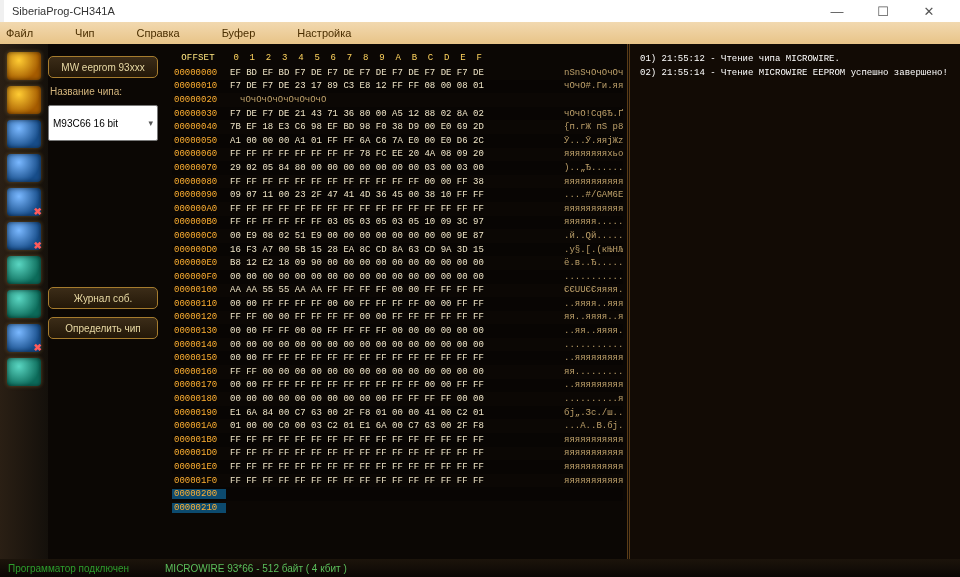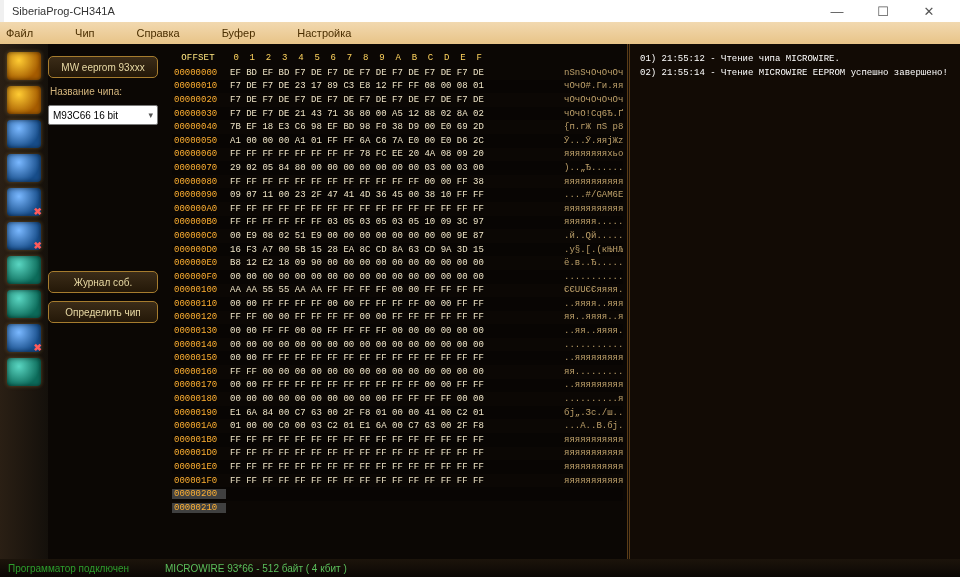--- a/index.html
+++ b/index.html
@@ -10,32 +10,32 @@
   .menu span{margin-right:42px;cursor:pointer}
   .app{position:absolute;left:0;right:0;top:44px;bottom:18px;background:#0b0704;display:flex}
   .sbar{width:48px;background:linear-gradient(90deg,#2a1f14,#14100b);display:flex;flex-direction:column;align-items:center;padding-top:8px;gap:6px}
   .ic{width:34px;height:28px;border-radius:4px;background:radial-gradient(circle at 35% 30%,#ffcc33,#a55b00 70%);box-shadow:inset 0 0 4px rgba(0,0,0,.5),0 0 4px rgba(255,200,100,.3);position:relative;cursor:pointer}
   .ic.blue{background:radial-gradient(circle at 35% 30%,#7ab8ff,#174d8a 70%)}
   .ic.teal{background:radial-gradient(circle at 35% 30%,#5ad6c2,#0c6b5a 70%)}
   .ic .x{position:absolute;right:-1px;bottom:-1px;font-size:10px;color:#ff5b5b;font-weight:bold}
   .ctrl{width:110px;padding:12px 8px 0 0;display:flex;flex-direction:column;gap:8px}
   .btn{height:20px;border:1px solid #a67c2e;background:linear-gradient(#3b2c18,#241808);color:#e8d9a4;border-radius:5px;font-size:10px;display:flex;align-items:center;justify-content:center;text-align:left;cursor:pointer;line-height:1.1}
   .lbl{color:#d2b47c;font-size:10px;padding-left:2px}
-  .sel{height:18px;background:#fff;border:1px solid #7a7a7a;display:flex;align-items:center;padding:0 4px;font-size:10px;justify-content:space-between;border-radius:2px;cursor:pointer}
+  .sel{height:18px;background:#fff;border:1px solid #7a7a7a;display:flex;align-items:center;padding:8px 4px;font-size:10px;justify-content:space-between;border-radius:2px;cursor:pointer}
   .sel .ar{color:#555;font-size:9px}
   .gap{flex:0 0 130px}
   .hex{flex:1;min-width:0;display:flex;flex-direction:column;padding:6px 4px 4px 6px}
   .hdr{display:flex;height:16px;font:9px 'Courier New',monospace;color:#ffd45e;white-space:pre;align-items:center}
   .hdr .off{width:52px;text-align:center;color:#ffe680;letter-spacing:.2px}
   .hdr .cols{letter-spacing:0;padding-left:4px}
   .rows{flex:1;overflow:hidden}
   .row{display:flex;height:13.6px;font:9px 'Courier New',monospace;white-space:pre;align-items:center}
   .row:nth-child(even){background:rgba(0,0,0,.25)}
   .row .off{width:52px;color:#ffb032;padding-left:2px}
-  .row.emp .off{background:#404040}
+  .row.emp .off{background:#0c4a6e}
   .row .hx{width:320px;color:#f0e6c8;padding-left:4px}
   .row .asc{flex:1;color:#bda06a;padding-left:14px;overflow:hidden}
   .log{width:310px;background:#120b05;border-left:3px double #5a3c18;padding:8px 10px;font:9px 'Courier New',monospace;color:#fff;line-height:1.6}
   .log .ln{white-space:nowrap}
   .sb{position:absolute;left:0;right:0;bottom:0;height:18px;background:linear-gradient(#1c140b,#0b0704);display:flex;align-items:center;padding:0 8px;font-size:10px;color:#2d9e2d;gap:36px}
   .sb .st2{color:#5bbf5b}
 </style>
 </head>
 <body>
 
@@ -87,21 +87,21 @@
   </div>
 
   <div class="hex">
     <div class="hdr">
       <div class="off">OFFSET</div>
       <div class="cols"> 0  1  2  3  4  5  6  7  8  9  A  B  C  D  E  F</div>
     </div>
     <div class="rows" id="rows">
         <div class="row"><span class="off">00000000</span><span class="hx">EF BD EF BD F7 DE F7 DE F7 DE F7 DE F7 DE F7 DE</span><span class="asc">nSnSчОчОчОчОчОчО</span></div>
         <div class="row"><span class="off">00000010</span><span class="hx">F7 DE F7 DE 23 17 89 C3 E8 12 FF FF 08 00 08 01</span><span class="asc">чОчО#.Ги.яя....</span></div>
-        <div class="row"><span class="off">00000020</span><span class="hx">F7 DE F7 DE F7 DE F7 DE F7 DE F7 DE F7 DE F7 DE</span><span class="asc">чОчОчОчОчОчОчОчО</span></div>
+        <div class="row"><span class="off">00000020</span><span class="asc">чОчОчОчОчОчОчОчО</span></div>
         <div class="row"><span class="off">00000030</span><span class="hx">F7 DE F7 DE 21 43 71 36 80 00 A5 12 88 02 8A 02</span><span class="asc">чОчО!Cq6Ђ.Ґ.Ё.Љ.</span></div>
         <div class="row"><span class="off">00000040</span><span class="hx">7B EF 18 E3 C6 98 EF BD 98 F0 38 D9 00 E0 69 2D</span><span class="asc">{п.гЖ пЅ р8Щ.аi-</span></div>
         <div class="row"><span class="off">00000050</span><span class="hx">A1 00 00 00 A1 01 FF FF 6A C6 7A E0 00 E0 D6 2C</span><span class="asc">Ў...Ў.яяjЖzа.аЦ,</span></div>
         <div class="row"><span class="off">00000060</span><span class="hx">FF FF FF FF FF FF FF FF 78 FC EE 20 4A 08 09 20</span><span class="asc">яяяяяяяяxьо J.. </span></div>
         <div class="row"><span class="off">00000070</span><span class="hx">29 02 05 84 80 00 00 00 00 00 00 00 03 00 03 00</span><span class="asc">)..„Ђ...........</span></div>
         <div class="row"><span class="off">00000080</span><span class="hx">FF FF FF FF FF FF FF FF FF FF FF FF 00 00 FF 38</span><span class="asc">яяяяяяяяяяяя..я8</span></div>
         <div class="row"><span class="off">00000090</span><span class="hx">09 07 11 00 23 2F 47 41 4D 36 45 00 38 10 FF FF</span><span class="asc">....#/GAM6E.8.яя</span></div>
         <div class="row"><span class="off">000000A0</span><span class="hx">FF FF FF FF FF FF FF FF FF FF FF FF FF FF FF FF</span><span class="asc">яяяяяяяяяяяяяяяя</span></div>
         <div class="row"><span class="off">000000B0</span><span class="hx">FF FF FF FF FF FF 03 05 03 05 03 05 10 09 3C 97</span><span class="asc">яяяяяя........&lt;—</span></div>
         <div class="row"><span class="off">000000C0</span><span class="hx">00 E9 08 02 51 E9 00 00 00 00 00 00 00 00 9E 87</span><span class="asc">.й..Qй........ћ‡</span></div>

